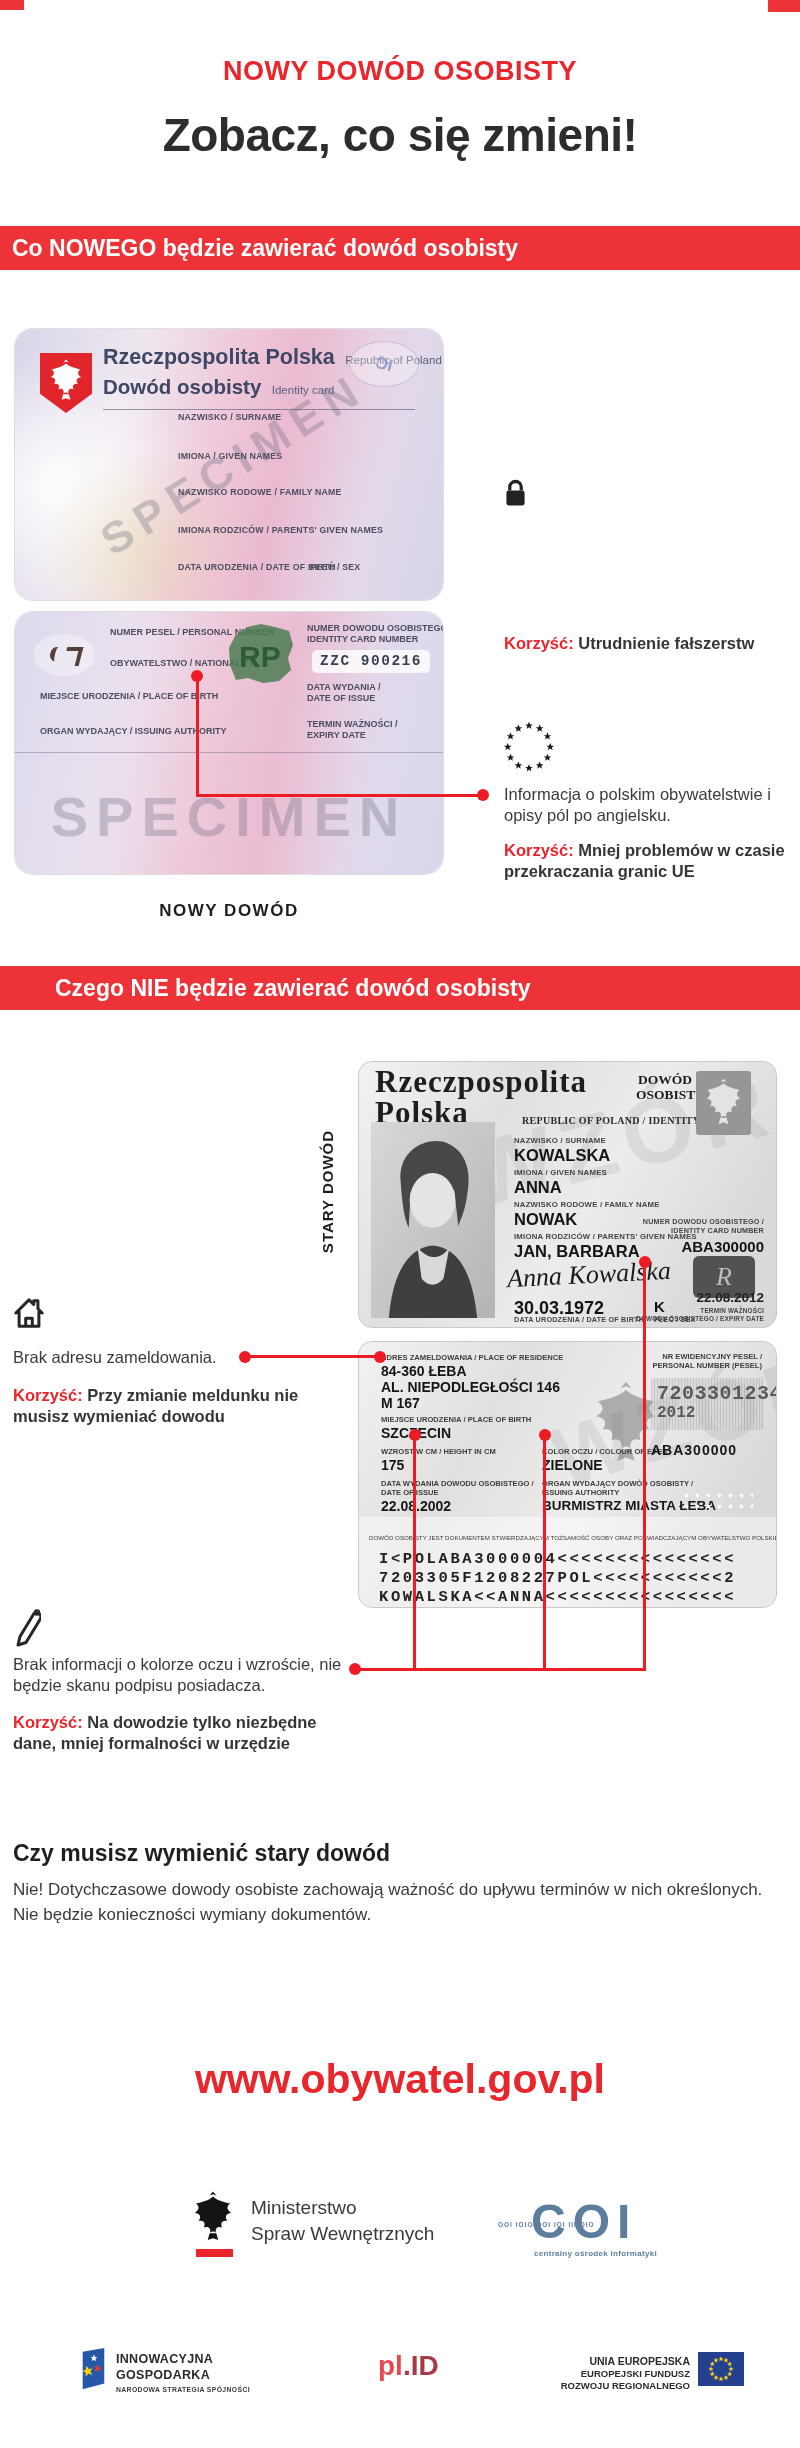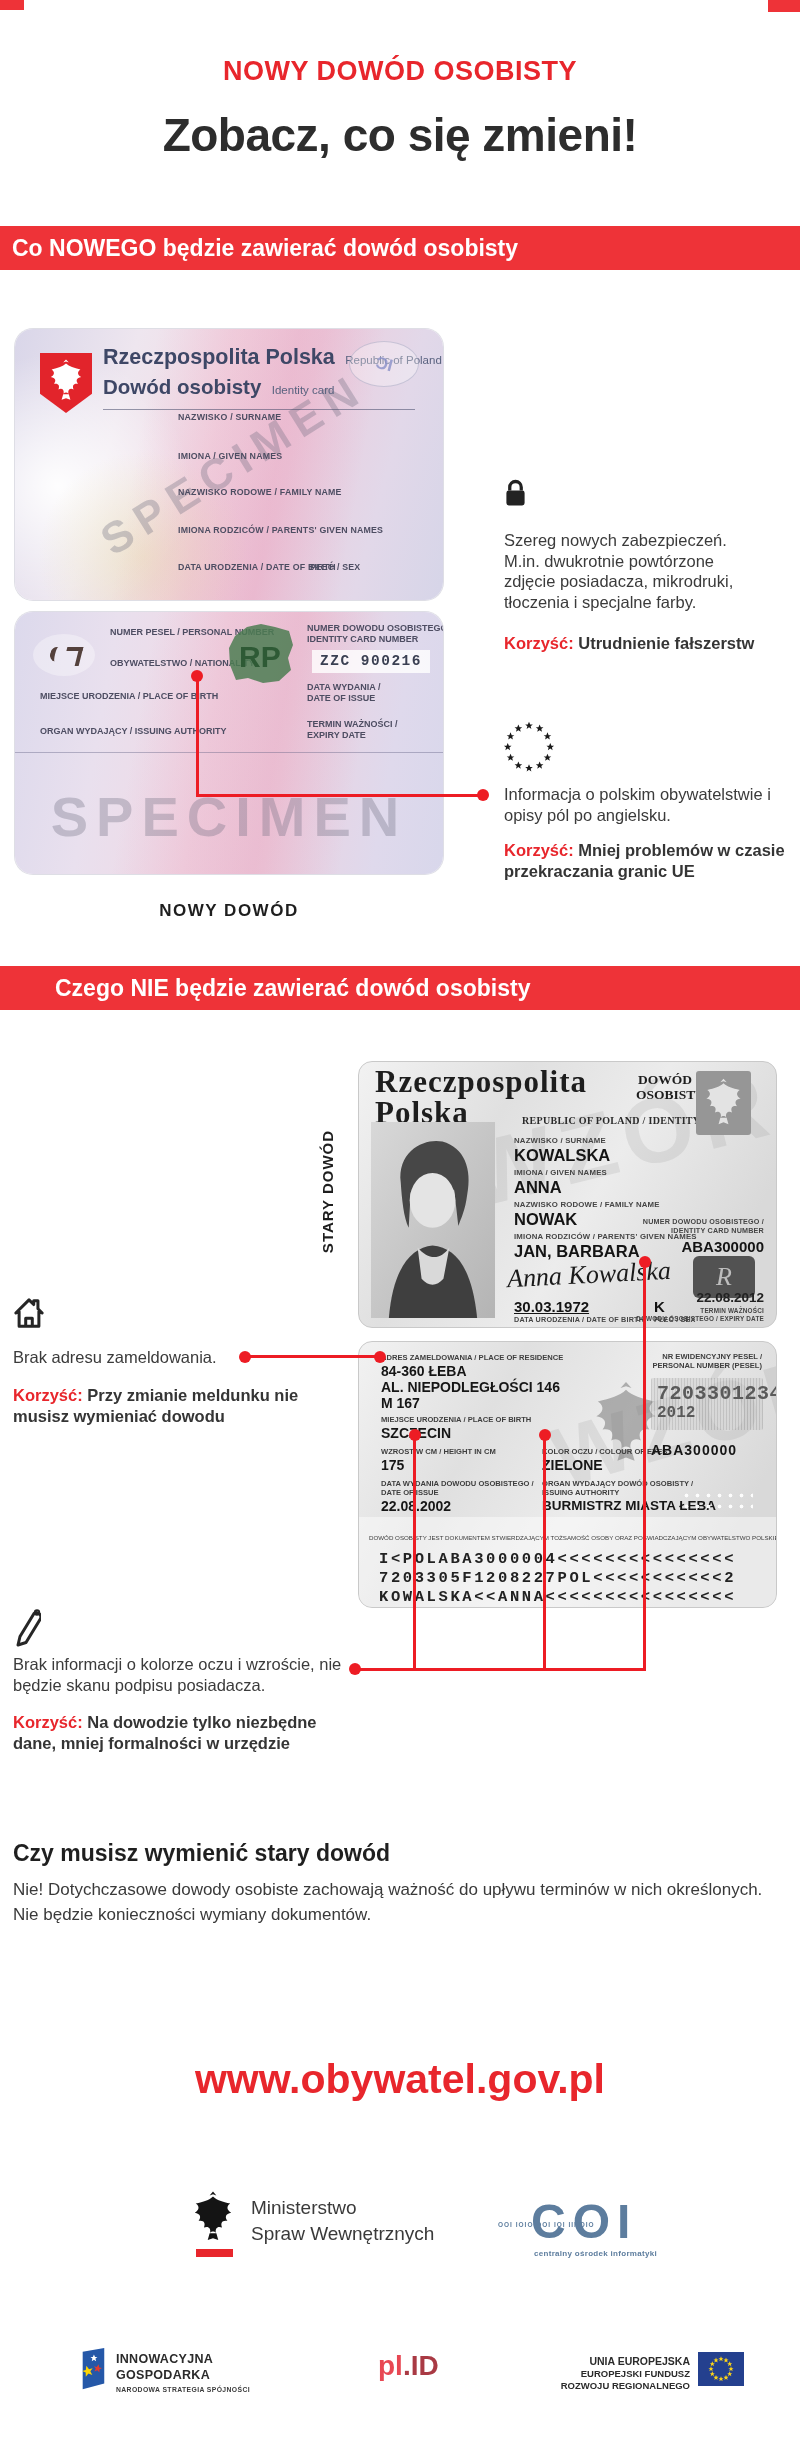--- a/index.html
+++ b/index.html
@@ -98,21 +98,21 @@
       <div class="tac2" style="left:32px;top:13px;"></div>
     </div>
     <div class="nb-lab" style="left:95px;top:15px;">NUMER PESEL / PERSONAL NUMBER</div>
     <div class="nb-lab" style="left:95px;top:46px;text-align:right;">OBYWATELSTWO / NATIONALITY</div>
     <svg viewBox="0 0 72 68" style="position:absolute;left:210px;top:8px;width:72px;height:68px;">
       <path d="M10 16 L22 7 L36 4 L50 7 L64 11 L68 25 L63 38 L66 50 L54 61 L38 63 L23 58 L11 60 L5 45 L4 28 Z" fill="#4c7d52" opacity=".85"></path>
       <text x="14" y="47" font-size="30" font-weight="bold" fill="#2e5a35">RP</text>
     </svg>
     <div class="nb-lab" style="left:292px;top:11px;">NUMER DOWODU OSOBISTEGO /</div>
     <div class="nb-lab" style="left:292px;top:22px;">IDENTITY CARD NUMBER</div>
-    <div class="abs" style="left:297px;top:38px;width:118px;height:23px;background:rgba(255,255,255,.8);border-radius:0;text-align:center;">
+    <div class="abs" style="left:297px;top:38px;width:118px;height:23px;background:rgba(255,255,255,.8);border-radius:5px;text-align:center;">
       <span class="mono" style="line-height:23px;font-size:14.5px;font-weight:700;letter-spacing:1.5px;color:#3a3f52;">ZZC 900216</span>
     </div>
     <div class="nb-lab" style="left:292px;top:70px;">DATA WYDANIA /</div>
     <div class="nb-lab" style="left:292px;top:81px;">DATE OF ISSUE</div>
     <div class="nb-lab" style="left:25px;top:79px;">MIEJSCE URODZENIA / PLACE OF BIRTH</div>
     <div class="nb-lab" style="left:292px;top:107px;">TERMIN WAŻNOŚCI /</div>
     <div class="nb-lab" style="left:292px;top:118px;">EXPIRY DATE</div>
     <div class="nb-lab" style="left:25px;top:114px;">ORGAN WYDAJĄCY / ISSUING AUTHORITY</div>
     <div class="abs" style="left:0;right:0;top:140px;height:1px;background:rgba(95,95,130,.4);"></div>
     <div class="spec" style="left:12px;top:172px;width:404px;text-align:center;font-size:56px;letter-spacing:8px;">SPECIMEN</div>
@@ -120,21 +120,20 @@
 
   <div class="dot" style="left:191px;top:670px;"></div>
   <div class="rline" style="left:196px;top:676px;width:3px;height:121px;"></div>
   <div class="rline" style="left:196px;top:794px;width:287px;height:3px;"></div>
   <div class="dot" style="left:477px;top:789px;"></div>
 
   <svg viewBox="0 0 24 31" style="position:absolute;left:504px;top:478px;width:23px;height:30px;">
     <path d="M6 13 V9.5 a6 6 0 0 1 12 0 V13" fill="none" stroke="#222" stroke-width="3.4"></path>
     <rect x="2.5" y="13" width="19" height="15.5" rx="2.5" fill="#222"></rect>
   </svg>
-  <div class="abs body-txt" style="left:504px;top:530px;width:262px;">Szereg nowych zabezpieczeń. M.in. dwukrotnie powtórzone zdjęcie posiadacza, mikrodruki, tłoczenia i specjalne farby.</div>
   <div class="abs kor" style="left:504px;top:633px;width:285px;">
     <span class="red">Korzyść: </span>
     <span>Utrudnienie fałszerstw</span>
   </div>
 
   <svg viewBox="0 0 60 60" style="position:absolute;left:500px;top:718px;width:58px;height:58px;">
     <g fill="#1a1a1a">
       <use href="#star5" transform="translate(30,8) scale(1.15)"></use>
         <use href="#star5" transform="translate(41,10.9) scale(1.15)"></use>
       <use href="#star5" transform="translate(49.1,19) scale(1.15)"></use>
@@ -191,21 +190,21 @@
     </svg>
     <div class="of-lab" style="left:155px;top:74px;">NAZWISKO / SURNAME</div>
     <div class="of-val" style="left:155px;top:84px;">KOWALSKA</div>
     <div class="of-lab" style="left:155px;top:106px;">IMIONA / GIVEN NAMES</div>
     <div class="of-val" style="left:155px;top:116px;">ANNA</div>
     <div class="of-lab" style="left:155px;top:138px;">NAZWISKO RODOWE / FAMILY NAME</div>
     <div class="of-val" style="left:155px;top:148px;">NOWAK</div>
     <div class="of-lab" style="left:155px;top:170px;">IMIONA RODZICÓW / PARENTS' GIVEN NAMES</div>
     <div class="of-val" style="left:155px;top:180px;">JAN, BARBARA</div>
     <div class="abs serif" style="left:148px;top:198px;font-size:26px;font-style:italic;color:#1a1a1a;transform:rotate(-3deg);white-space:nowrap;">Anna Kowalska</div>
-    <div class="of-val" style="left:155px;top:236px;font-size:15px;text-decoration:underline;">30.03.1972</div>
+    <div class="of-val" style="left:155px;top:236px;font-size:18px;">30.03.1972</div>
     <div class="of-lab" style="left:155px;top:253px;font-size:7.2px;">DATA URODZENIA / DATE OF BIRTH</div>
     <div class="of-val" style="left:295px;top:236px;font-size:15px;">K</div>
     <div class="of-lab" style="left:295px;top:253px;font-size:7.2px;">PŁEĆ / SEX</div>
     <div class="of-lab" style="left:255px;top:155px;width:150px;text-align:right;font-size:7.2px;">NUMER DOWODU OSOBISTEGO /</div>
     <div class="of-lab" style="left:255px;top:164px;width:150px;text-align:right;font-size:7.2px;">IDENTITY CARD NUMBER</div>
     <div class="of-val" style="left:255px;top:176px;width:150px;text-align:right;font-size:15px;">ABA300000</div>
     <div class="abs" style="left:334px;top:194px;width:62px;height:42px;background:#525252;border-radius:6px;text-align:center;">
       <span class="serif" style="font-size:26px;font-style:italic;color:#bdbdbd;line-height:42px;">R</span>
     </div>
     <div class="of-val" style="left:300px;top:228px;width:105px;text-align:right;font-size:13.5px;color:#222;z-index:2;">22.08.2012</div>

